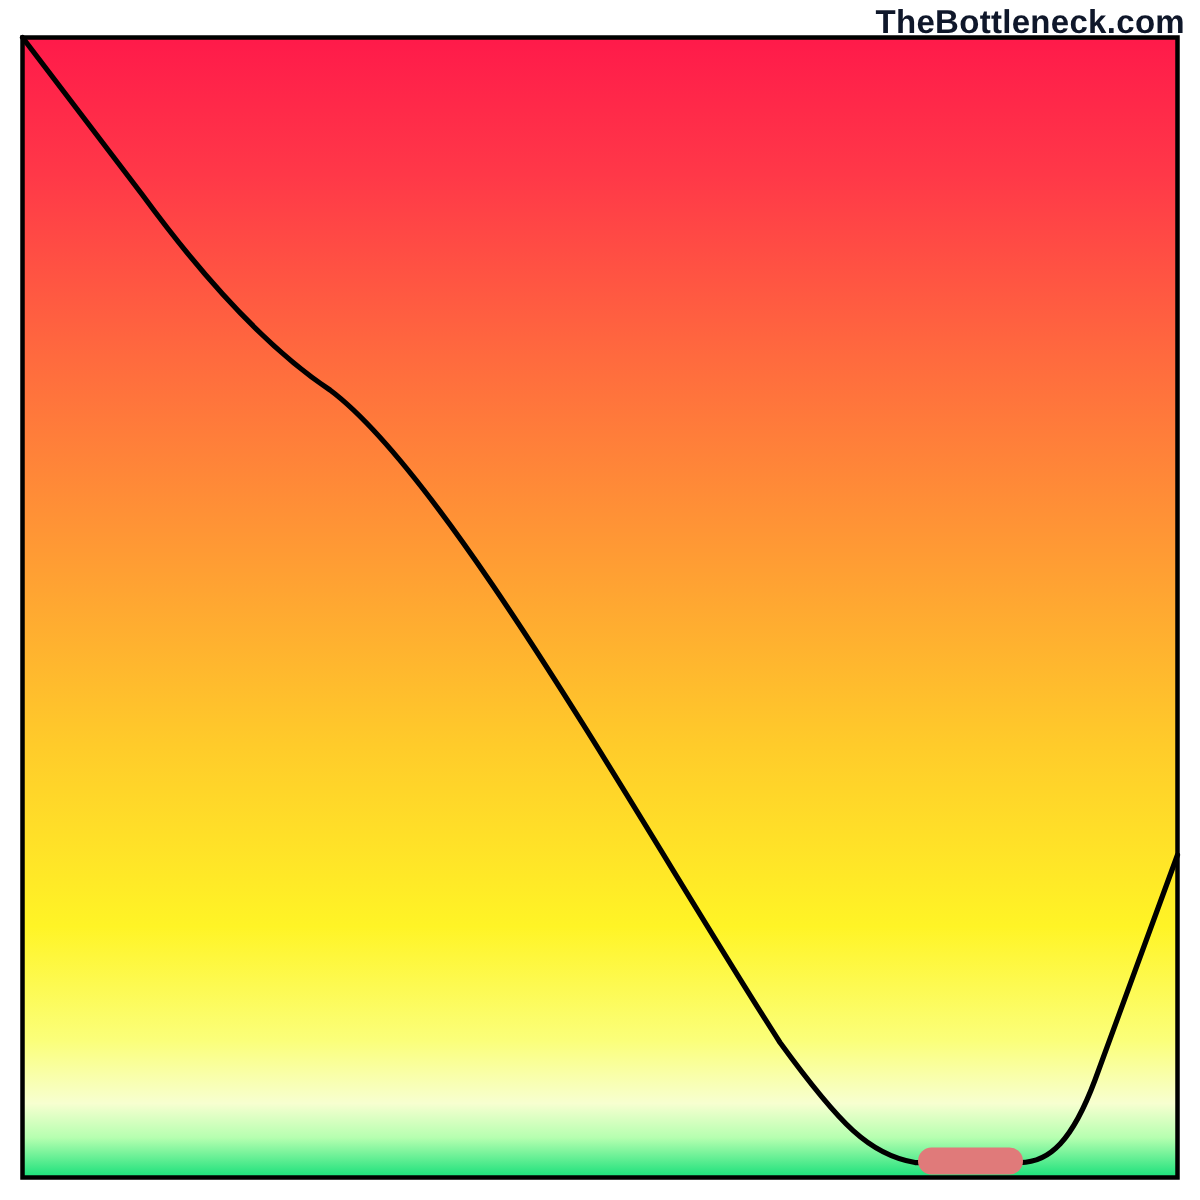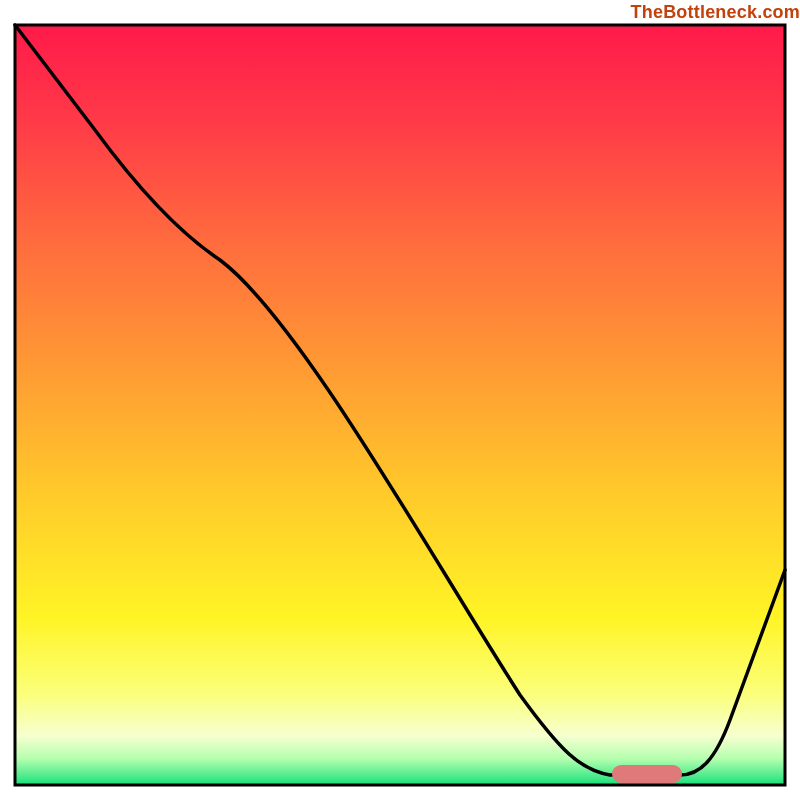--- a/index.html
+++ b/index.html
@@ -14,24 +14,24 @@
     position: relative;
     width: 800px;
     height: 800px;
   }
   svg {
     display: block;
   }
   .watermark {
     position: absolute;
     top: 2px;
-    right: 0;
-    font-size: 18px;
+    right: 10px;
+    font-size: 22px;
     font-weight: 600;
-    color: #c2410c;
+    color: #0f172a;
     letter-spacing: 0.2px;
   }
 </style>
 </head>
 <body>
 
 <div class="chart-wrap">
 
   <svg width="800" height="800" viewBox="0 0 800 800">
     <defs>

